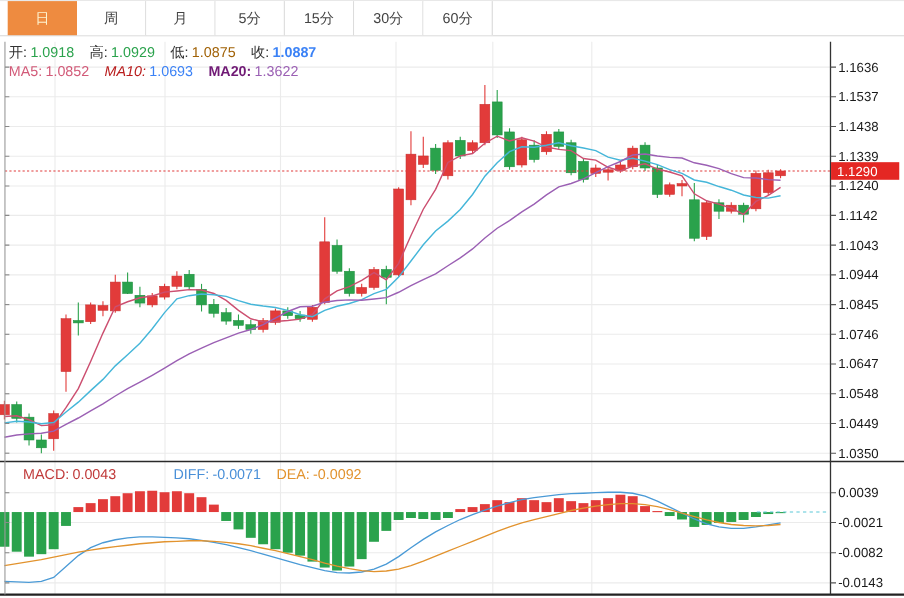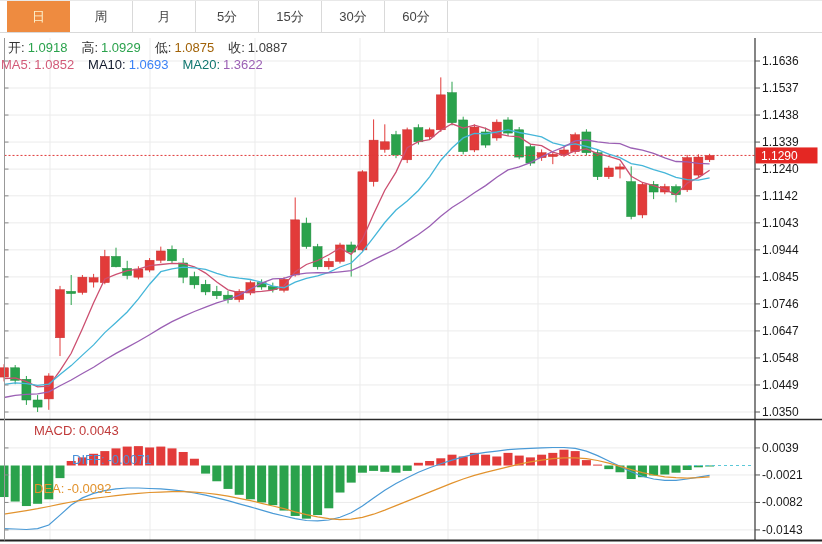--- a/index.html
+++ b/index.html
@@ -11,22 +11,22 @@
           border-top:1px solid #e8e8e8;border-bottom:1px solid #d9d9d9;background:#fff;}
   .tab{width:63px;box-sizing:border-box;border-right:1px solid #d9d9d9;
        display:flex;align-items:center;justify-content:center;
        font-size:13px;color:#444;background:#fff;cursor:pointer;}
   .tab:first-child{border-left:1px solid #d9d9d9;}
   .tab.active{border:none;}
   
   .legendrow{position:absolute;display:flex;gap:14px;font-size:13px;line-height:15px;
              white-space:nowrap;z-index:3;pointer-events:none;}
   #ohlc-row{left:8px;top:40px;}
-  #ma-row{left:1px;top:57px;}
-  #macd-row{left:34px;top:423px;flex-direction:column;}
+  #ma-row{left:8px;top:57px;}
+  #macd-row{left:21px;top:423px;}
   .lg-label{color:#333;}
   .lg-value{margin-left:3px;}
   svg{position:absolute;left:0;top:32px;z-index:1;}
   svg text{font-family:"Liberation Sans","DejaVu Sans",sans-serif;}
 </style>
 </head>
 <body>
 
 <div class="stage">
   <div class="tabbar" id="tabbar">
@@ -35,26 +35,26 @@
       <div class="tab">月</div>
       <div class="tab">5分</div>
       <div class="tab">15分</div>
       <div class="tab">30分</div>
       <div class="tab">60分</div>
     </div>
   <div class="legendrow" id="ohlc-row">
       <span><span class="lg-label">开:</span><span class="lg-value" style="color: rgb(42, 162, 76);">1.0918</span></span>
       <span><span class="lg-label">高:</span><span class="lg-value" style="color: rgb(42, 162, 76);">1.0929</span></span>
       <span><span class="lg-label">低:</span><span class="lg-value" style="color: #a16207;">1.0875</span></span>
-      <span><span class="lg-label">收:</span><span class="lg-value" style="color: #404040;">1.0887</span></span>
+      <span><span class="lg-label">收:</span><span class="lg-value" style="color: #3b82f6; font-weight: bold;">1.0887</span></span>
     </div>
   <div class="legendrow" id="ma-row">
       <span><span class="lg-label" style="color: rgb(210, 90, 120);">MA5:</span><span class="lg-value" style="color: rgb(210, 90, 120);">1.0852</span></span>
-      <span><span class="lg-label" style="color: #0f172a;">MA10:</span><span class="lg-value" style="color: #3b82f6;">1.0693</span></span>
-      <span><span class="lg-label" style="color: #0f766e;">MA20:</span><span class="lg-value" style="color: rgb(155, 96, 180);">1.3622</span></span>
+      <span><span class="lg-label" style="color: #b91c1c; font-style: italic;">MA10:</span><span class="lg-value" style="color: #3b82f6;">1.0693</span></span>
+      <span><span class="lg-label" style="color: #701a75; font-weight: bold;">MA20:</span><span class="lg-value" style="color: rgb(155, 96, 180);">1.3622</span></span>
     </div>
   <div class="legendrow" id="macd-row">
       <span><span class="lg-label" style="color: rgb(192, 58, 58);">MACD:</span><span class="lg-value" style="color: rgb(192, 58, 58);">0.0043</span></span>
       <span><span class="lg-label" style="color: rgb(74, 144, 216); margin-left: 38px;">DIFF:</span><span class="lg-value" style="color: rgb(74, 144, 216);">-0.0071</span></span>
       <span><span class="lg-label" style="color: rgb(226, 147, 46);">DEA:</span><span class="lg-value" style="color: rgb(226, 147, 46);">-0.0092</span></span>
     </div>
   <svg id="chart" width="822" height="512" viewBox="0 0 822 512">
       <g stroke="#ebebeb" stroke-width="1">
         <line x1="4.5" y1="29" x2="755" y2="29"></line>
         <line x1="4.5" y1="56.020995334370184" x2="755" y2="56.020995334370184"></line>

